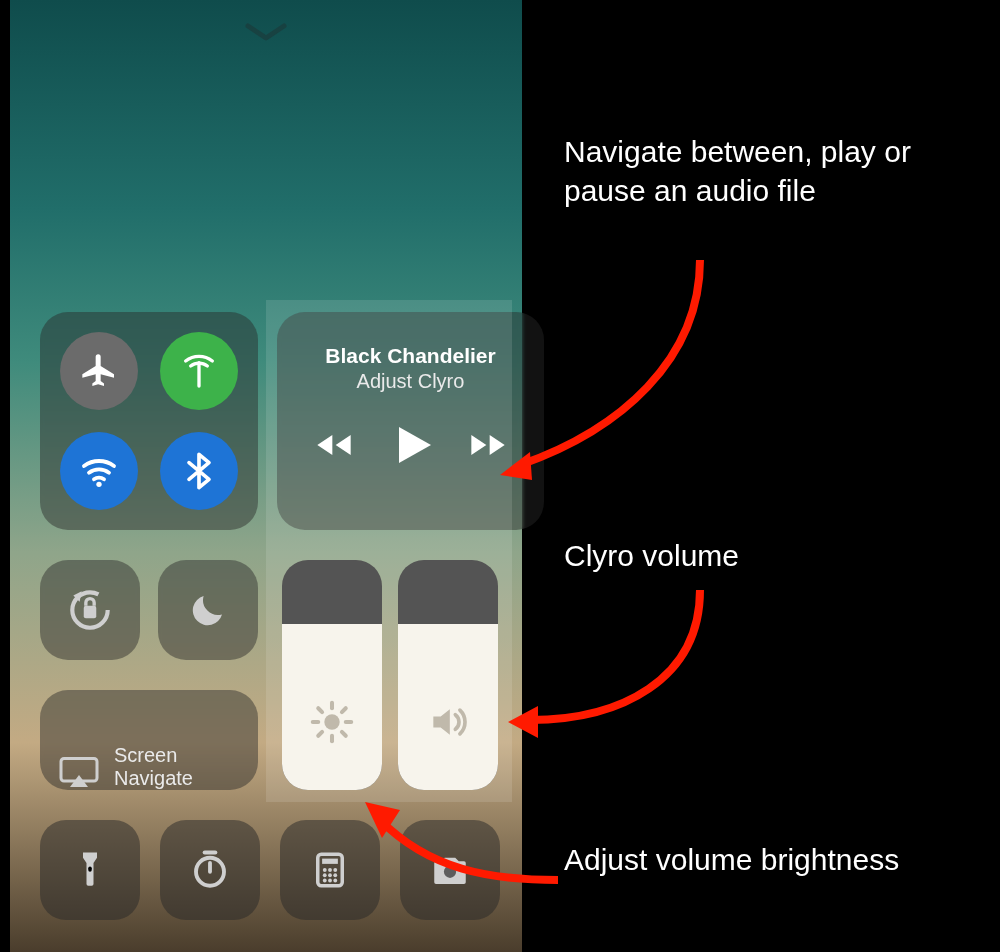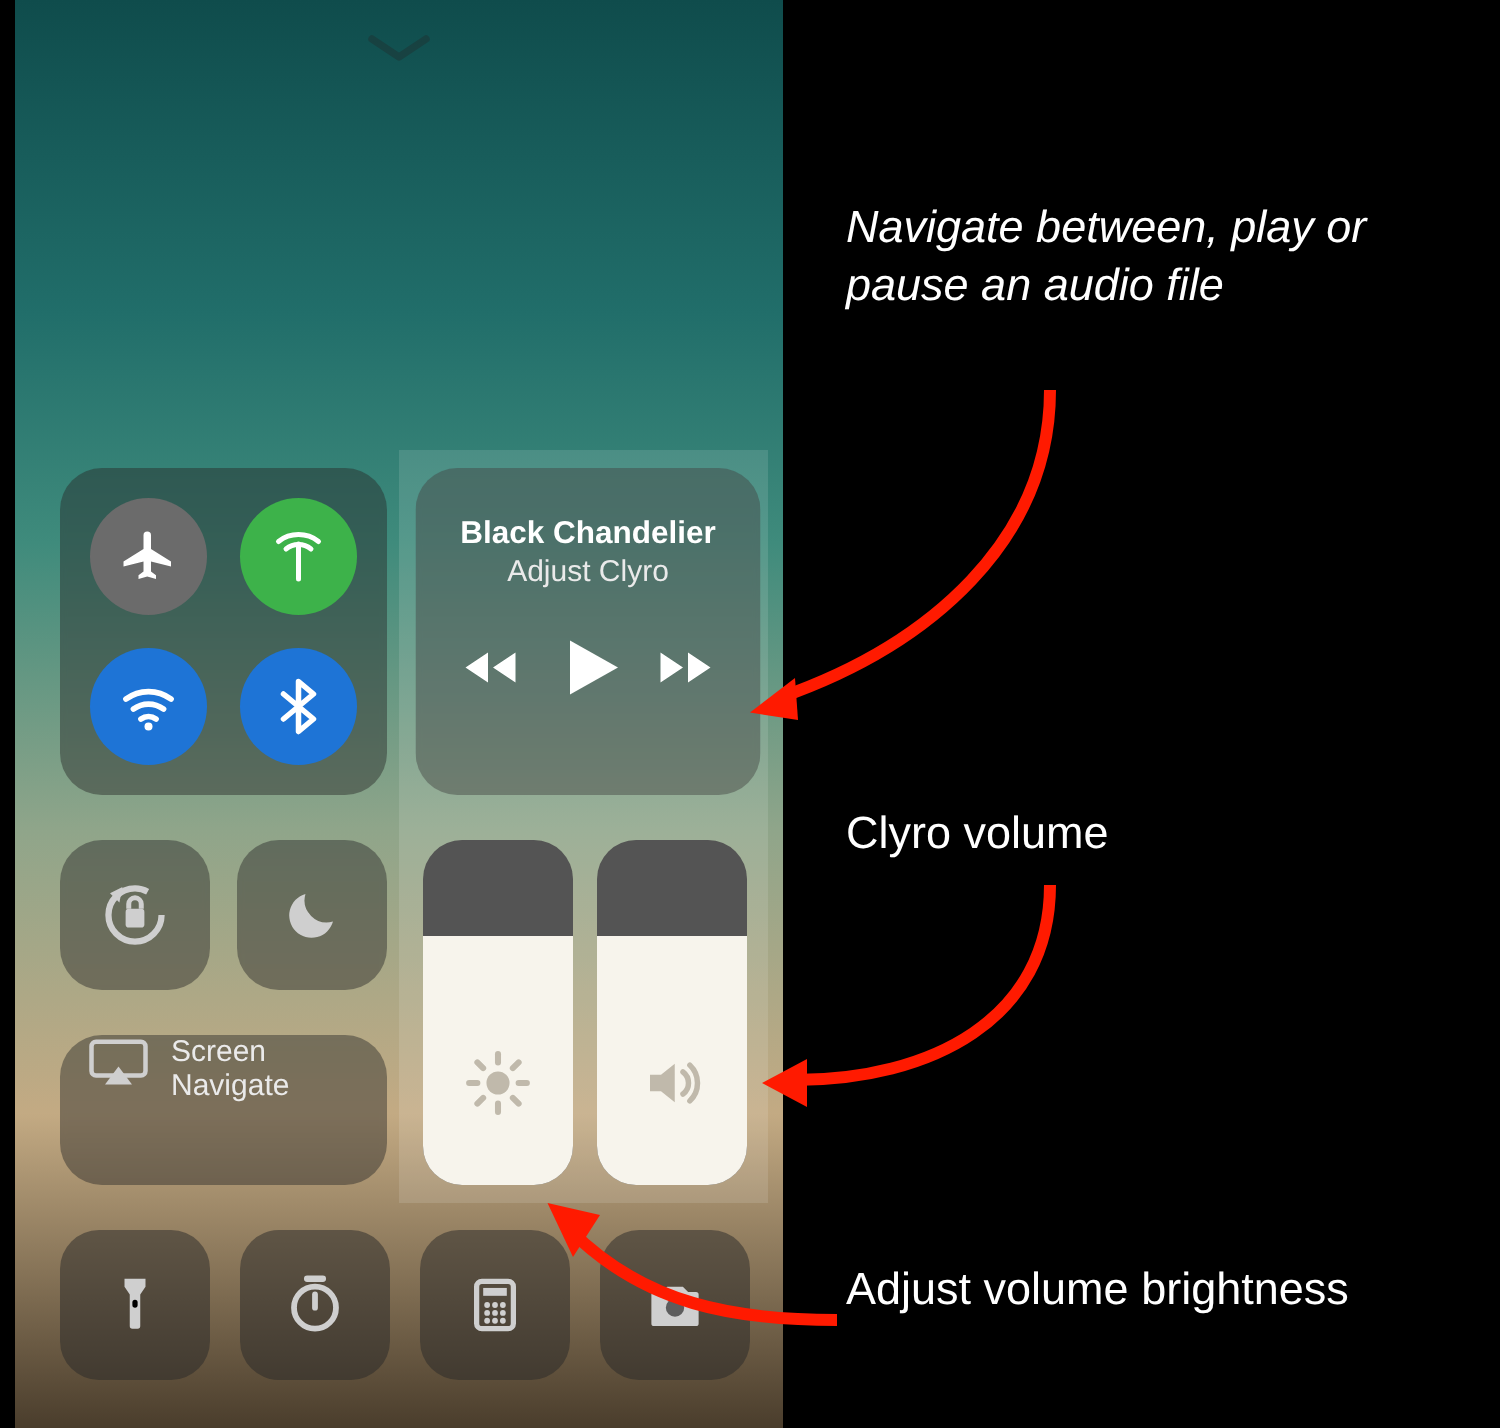--- a/index.html
+++ b/index.html
@@ -49,38 +49,38 @@
   .circ {
     width: 78px; height: 78px; border-radius: 50%;
     display: flex; align-items: center; justify-content: center;
   }
   .grey { background: #6b6b6b; }
   .green { background: #3db24a; }
   .blue { background: #1e74d6; }
   .circ svg { width: 40px; height: 40px; }
   
   .music {
-    left: 267px; top: 312px; width: 230px; height: 218px;
+    left: 267px; top: 312px; width: 267px; height: 218px;
     padding: 20px 12px 12px 12px;
     color: #fff;
     text-align: center;
     display: flex; flex-direction: column;
   }
   .music .title { font-size: 21px; font-weight: 600; margin-top: 12px; }
   .music .artist { font-size: 20px; font-weight: 300; color: #e8e8e8; margin-top:2px; }
   .music .controls { margin-top: 28px; display: flex; justify-content: space-around; align-items: center; padding: 0 8px;}
   .music .controls svg { width: 40px; height: 40px; fill: #fff; }
   .music .controls .play svg { width: 48px; height: 48px; }
   
   .lockpanel { left: 30px; top: 560px; width: 100px; height: 100px; display:flex;align-items:center;justify-content:center; }
   .moonpanel { left: 148px; top: 560px; width: 100px; height: 100px; display:flex;align-items:center;justify-content:center; }
   
   .mirror {
     left: 30px; top: 690px; width: 218px; height: 100px;
-    display: flex; align-items: flex-start; padding: 0 18px; gap: 14px;
+    display: flex; align-items: flex-end; padding: 0 18px; gap: 14px;
     color: #eaeaea;
   }
   .mirror svg { width: 42px; height: 36px; }
   .mirror .mtxt { font-size: 20px; line-height: 1.15; }
   
   .slider {
     position: absolute;
     width: 100px;
     height: 230px;
     border-radius: 26px;
@@ -124,21 +124,21 @@
     pointer-events: none;
   }
   
   .annot {
     position: absolute;
     color: #fff;
     font-size: 30px;
     line-height: 1.3;
     font-family: Arial, sans-serif;
   }
-  .annot1 { left: 564px; top: 132px; width: 400px; font-style: italic; }
+  .annot1 { left: 564px; top: 132px; width: 400px; }
   .annot2 { left: 564px; top: 536px; width: 400px; }
   .annot3 { left: 564px; top: 840px; width: 400px; }
   .arrow {
     position: absolute;
     pointer-events: none;
     overflow: visible;
   }
   .arrow path { stroke: #ff1a00; stroke-width: 8; fill: none; }
   .arrow polygon { fill: #ff1a00; }
 </style>

